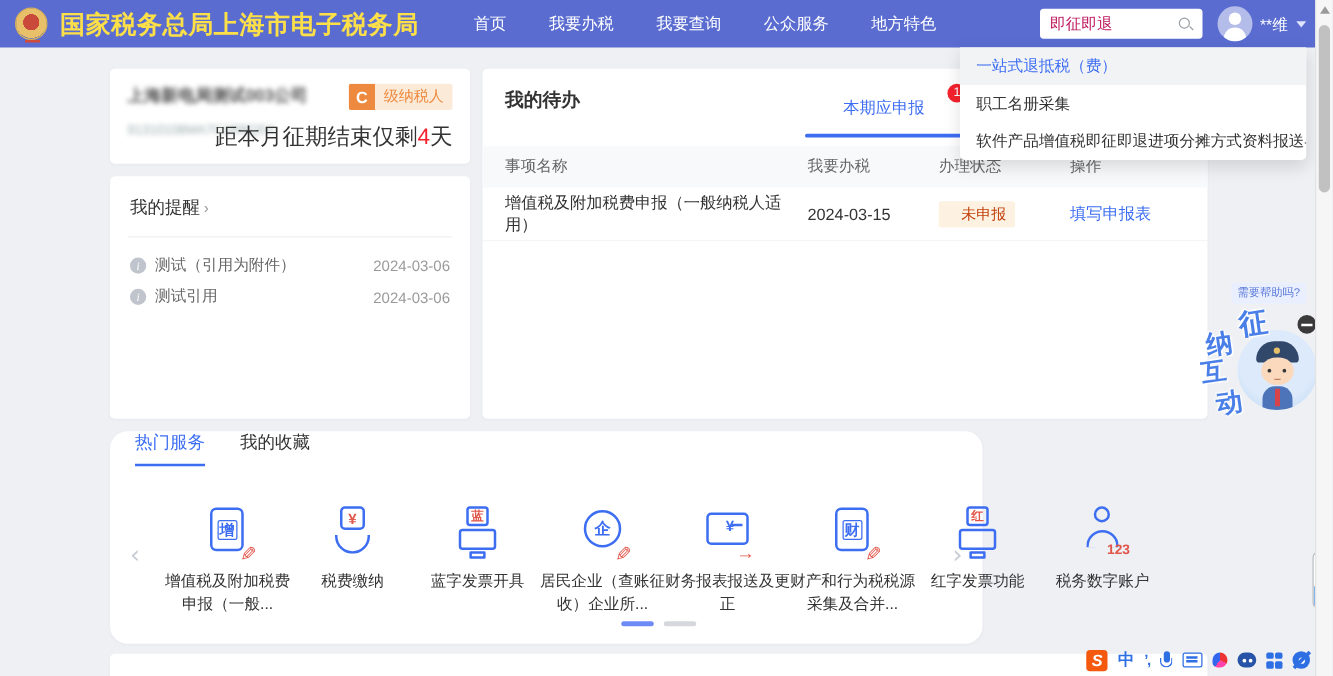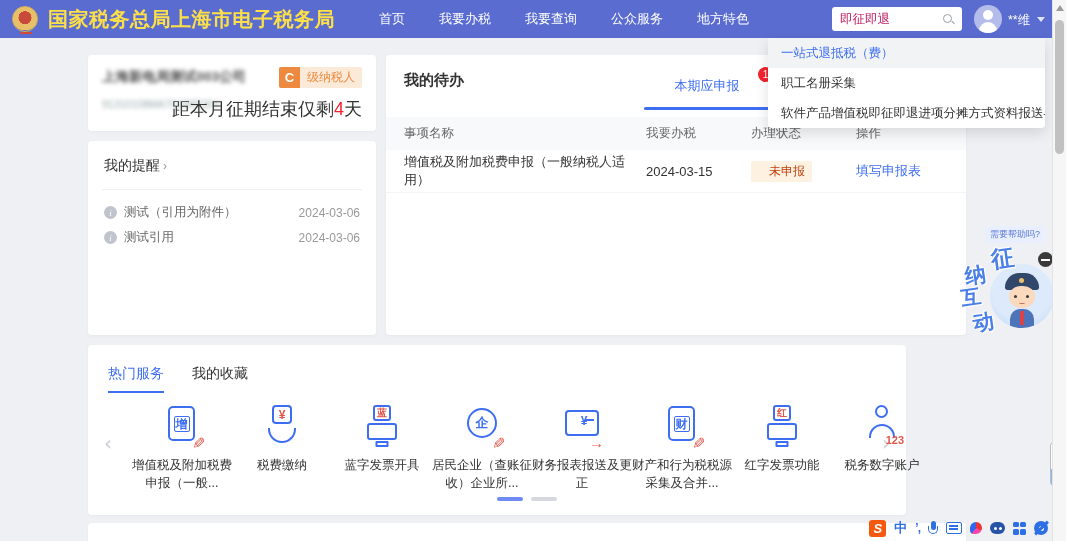--- a/index.html
+++ b/index.html
@@ -63,21 +63,21 @@
   .todo-row span:first-child { padding-left:18px; }
   .status-badge { display:inline-block; width:fit-content; background:#fdf1e1; color:#c2410c; font-size:12px; padding:2px 7px; border-radius:2px; }
   .action-link { color:#3d6ef2; cursor:pointer; }
 
   
   .dropdown { position:absolute; left:768px; top:38px; width:277px; background:#fff; border-radius:0 0 4px 4px; box-shadow:0 5px 14px rgba(0,0,0,.13); z-index:40; overflow:hidden; }
   .dd-item { height:30px; line-height:30px; padding:0 13px; font-size:12.5px; color:#333; white-space:nowrap; overflow:hidden; cursor:pointer; }
   .dd-item.hl { background:#f2f3f5; color:#3d6ef2; }
 
   
-  .services-card { left:88px; top:345px; width:818px; height:170px; padding:20px 20px; }
+  .services-card { left:88px; top:345px; width:698px; height:170px; padding:0 20px;border-radius:14px; }
   .svc-tabs { display:flex; gap:28px; font-size:14px; }
   .svc-tab { color:#333; cursor:pointer; padding-bottom:8px; }
   .svc-tab.active { color:#3d6ef2; border-bottom:2.5px solid #3d6ef2; }
   .svc-row { position:absolute; left:44px; top:58px; width:790px; display:flex; }
   .svc-item { flex:1; text-align:center; cursor:pointer; }
   .svc-label { font-size:12.5px; color:#333; line-height:1.45; width:100px; margin:0 auto; }
   .chev { position:absolute; top:86px; font-size:20px; color:#c9ccd4; cursor:pointer; font-family:"DejaVu Sans",sans-serif; }
   .chev-left { left:16px; } .chev-right { right:16px; }
   .pager { position:absolute; left:0; width:878px; top:152px; display:flex; gap:8px; justify-content:center; }
   .pager .bar { width:26px; height:4px; border-radius:2px; cursor:pointer; }

